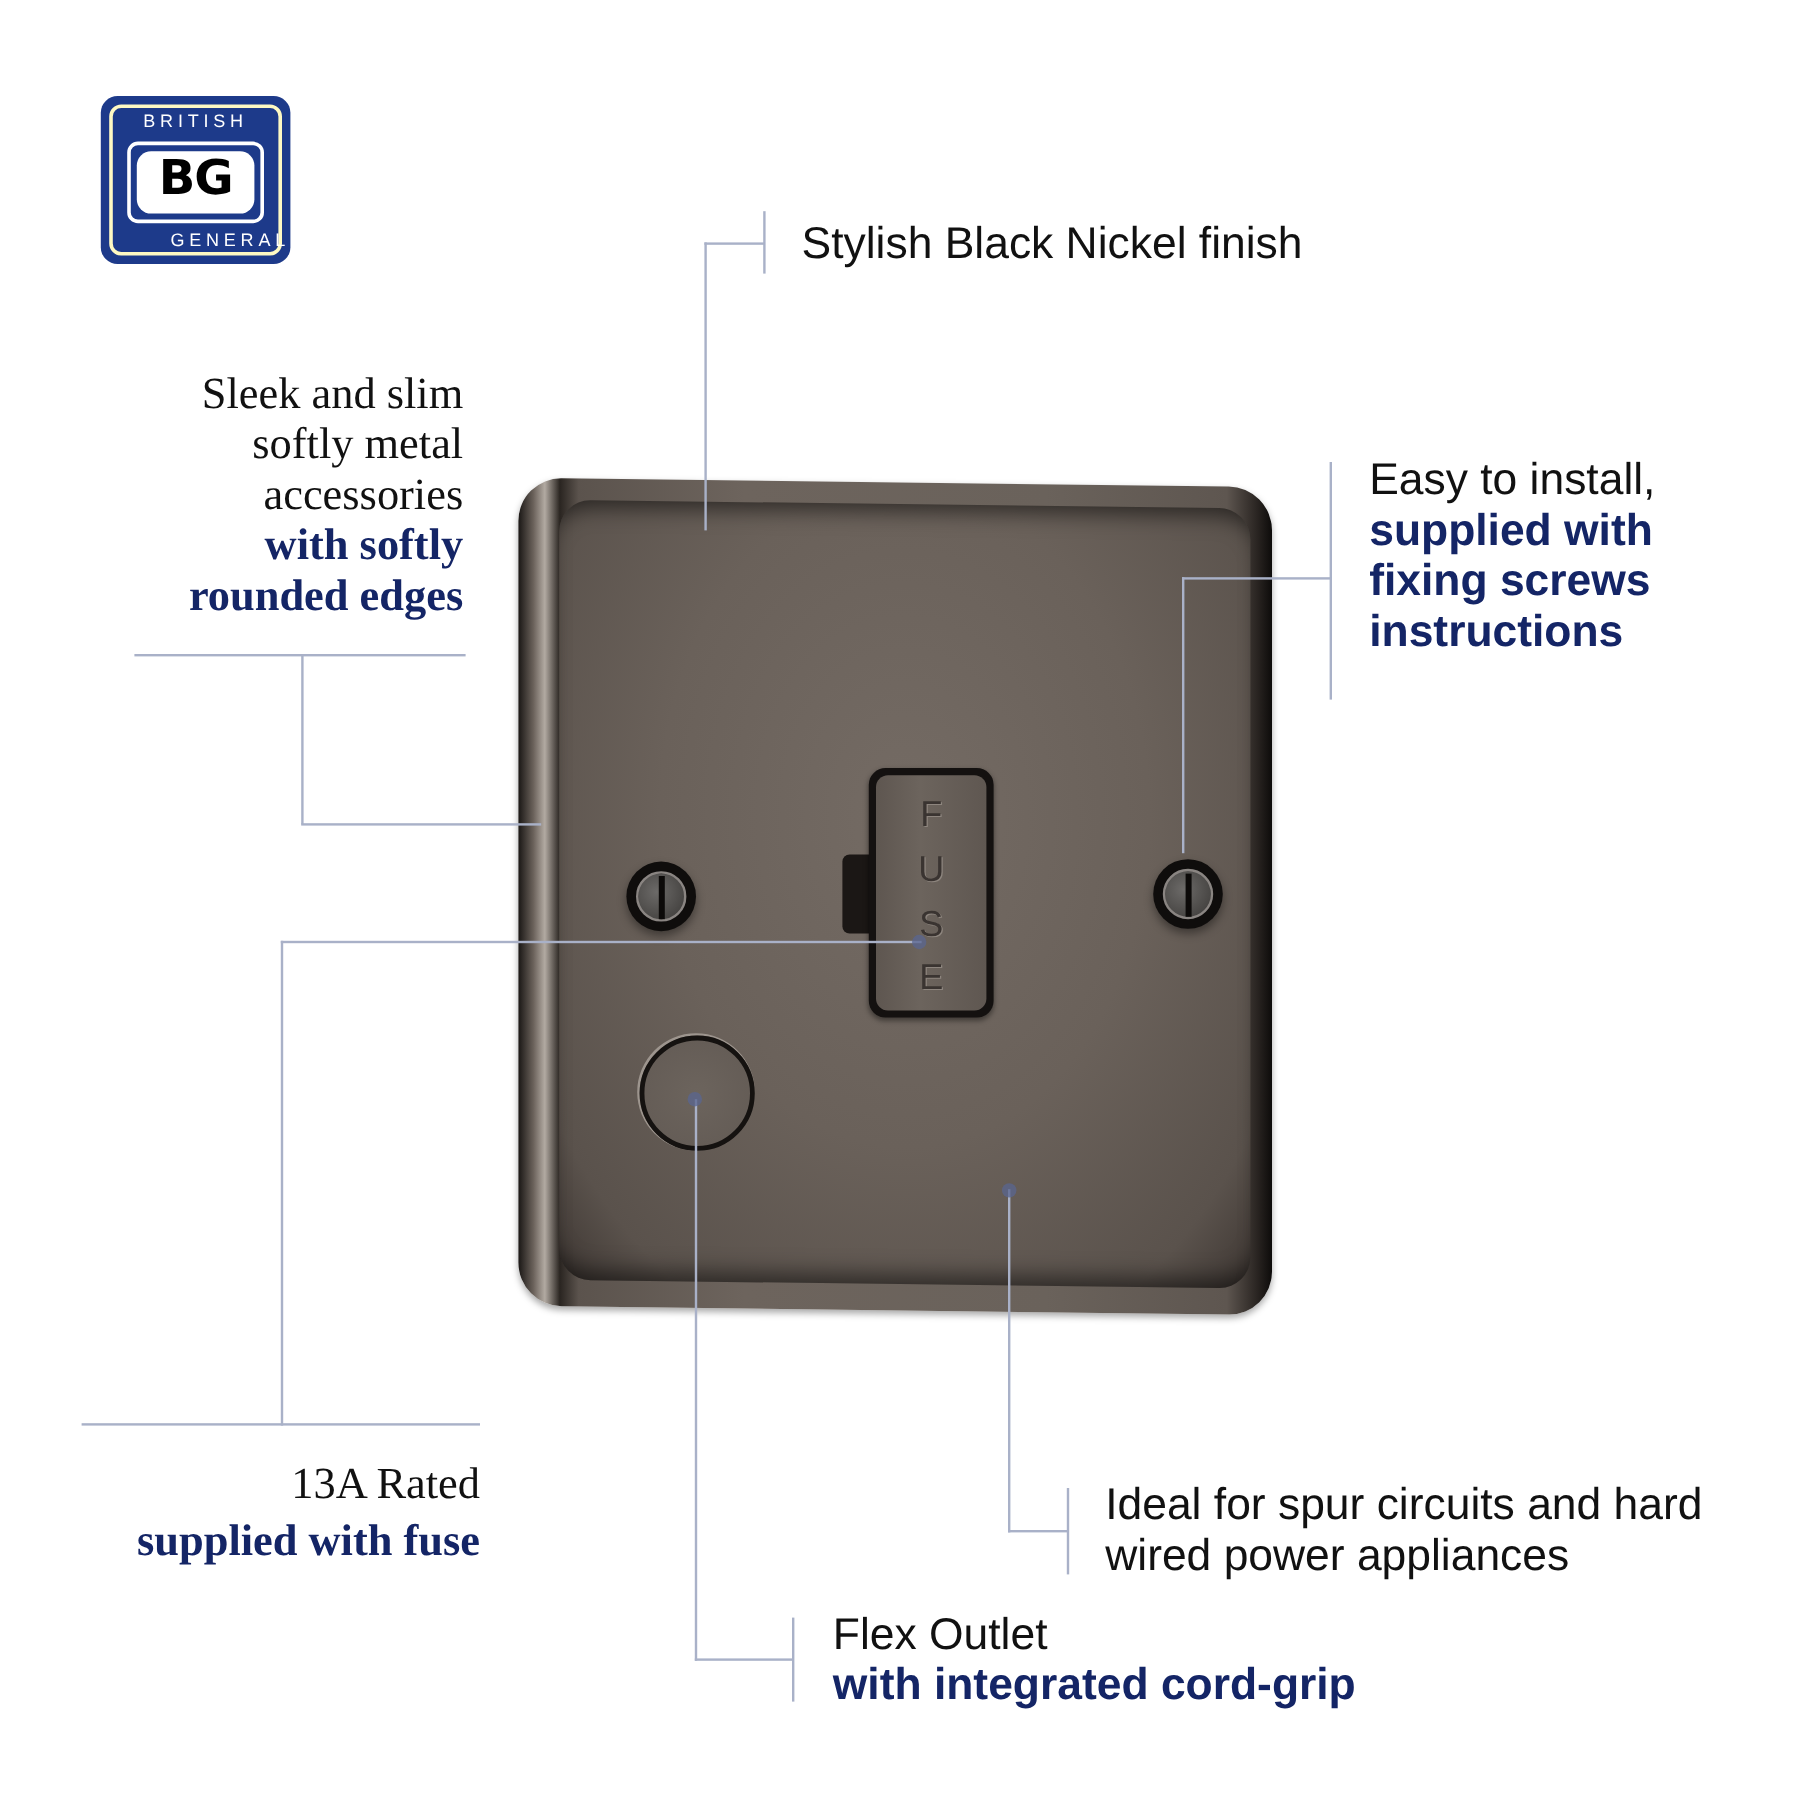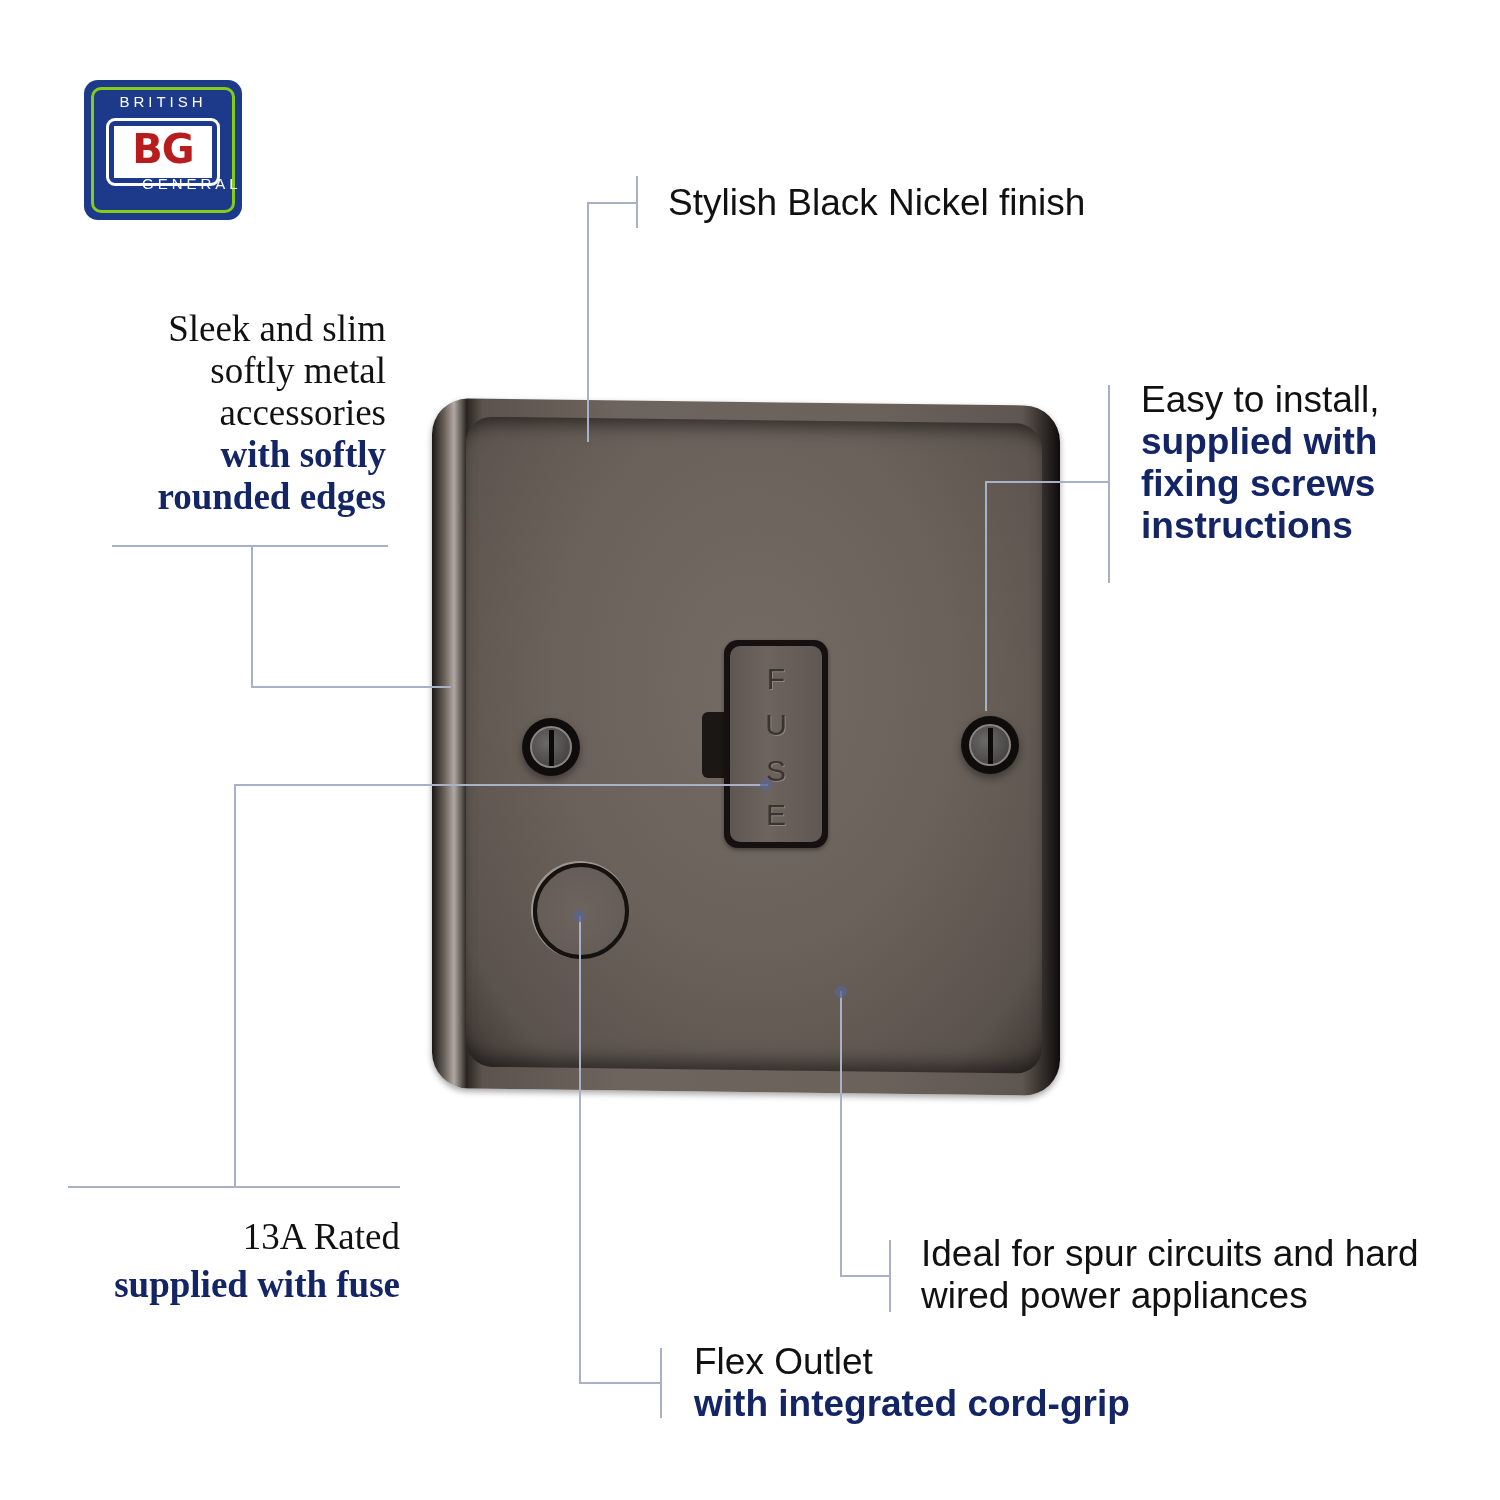--- a/index.html
+++ b/index.html
@@ -4,30 +4,30 @@
 <style>
   html, body { margin: 0; padding: 0; background: #ffffff; }
   body { width: 1500px; height: 1500px; position: relative; overflow: hidden;
          font-family: "Liberation Sans", sans-serif; }
   .abs { position: absolute; }
 
   
   .logo { left: 84px; top: 80px; width: 158px; height: 140px; background: #1d3a8a;
           border-radius: 14px; box-sizing: border-box; }
   .logo-inner { position: absolute; left: 7px; top: 7px; right: 7px; bottom: 7px;
-                border: 3px solid #84cc16; border-radius: 10px; }
+                border: 3px solid #fef9c3; border-radius: 10px; }
   .logo-top, .logo-bottom { position: absolute; left: 0; right: 0; text-align: center; color: #fff;
                 font-size: 15px; letter-spacing: 4px; font-family: "Liberation Sans", sans-serif; }
   .logo-top { top: 3px; }
-  .logo-bottom { bottom: 18px; padding-left: 48px; }
+  .logo-bottom { bottom: 1px; padding-left: 48px; }
   .logo-mark { position: absolute; left: 12px; right: 12px; top: 28px; height: 62px;
                border: 3px solid #fff; border-radius: 9px; background: #1d3a8a; }
   .logo-mark-fill { position: absolute; left: 5px; right: 5px; top: 5px; bottom: 5px;
-               background: #fff; border-radius: 0; text-align: center;
-               color: #b91c1c; font-weight: bold; font-size: 40px; line-height: 46px;
+               background: #fff; border-radius: 12px; text-align: center;
+               color: #000000; font-weight: bold; font-size: 40px; line-height: 46px;
                font-family: "DejaVu Sans", sans-serif; letter-spacing: -1px; }
 
   
   .t { color: #111; font-size: 37px; line-height: 42px; }
   .b { color: #142566; font-weight: bold; font-size: 37px; line-height: 42px; }
   .right { text-align: right; font-family: Liberation Serif, serif; }
 
   
   .ln { position: absolute; background: #a9b1c8; }
   .dot { position: absolute; width: 12px; height: 12px; border-radius: 50%; background: #5a6590; opacity: .75; }

